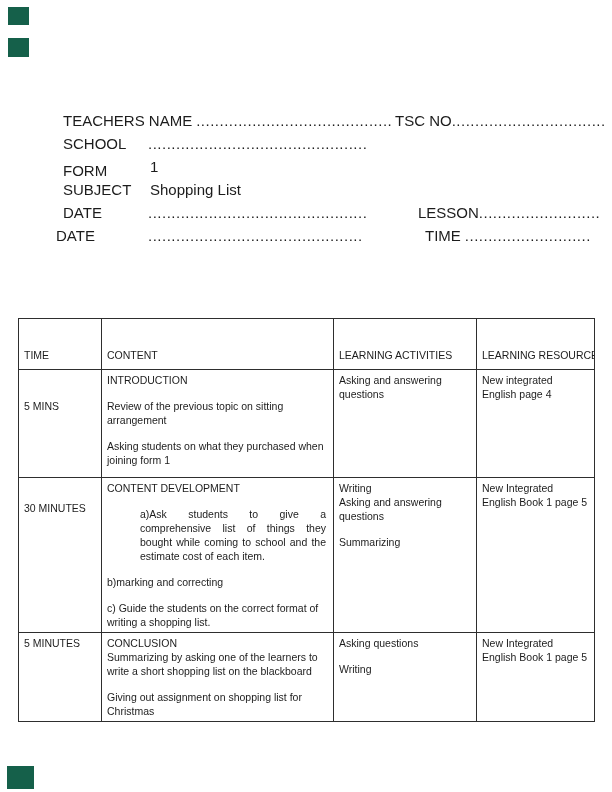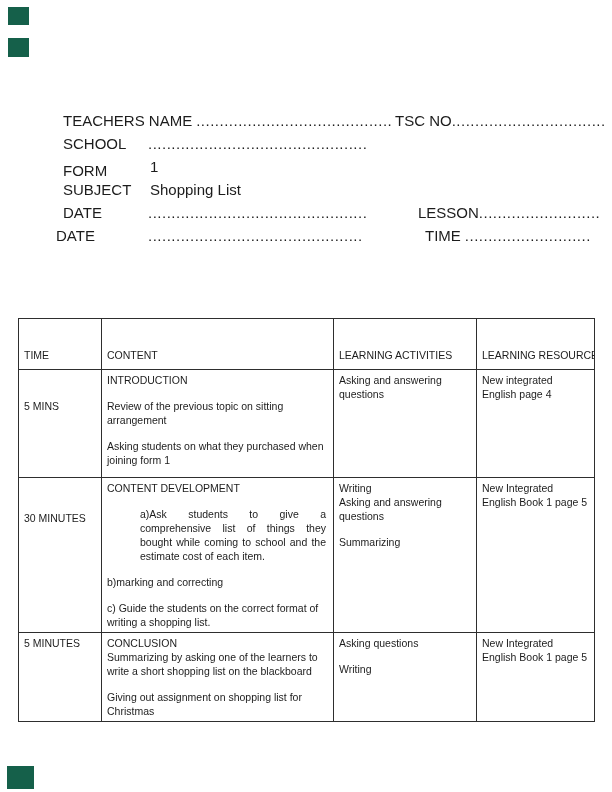--- a/index.html
+++ b/index.html
@@ -60,21 +60,21 @@
   tr.r1   { height: 150px; }
   tr.r2   { height: 81px; }
   .ln { line-height: 14px; }
   .sp { height: 12px; }
   .ind-just {
     padding-left: 33px;
     padding-right: 2px;
     text-align: justify;
   }
   .mt26 { margin-top: 26px; }
-  .mt30 { margin-top: 30px; }
+  .mt30 { margin-top: 20px; }
 </style>
 </head>
 <body>
 
 <div class="page">
 
   <div class="marker m1" style="background: rgb(21, 96, 74);"></div>
   <div class="marker m2" style="background: rgb(21, 96, 74);"></div>
   <div class="marker m3" style="background: rgb(21, 96, 74);"></div>
 

